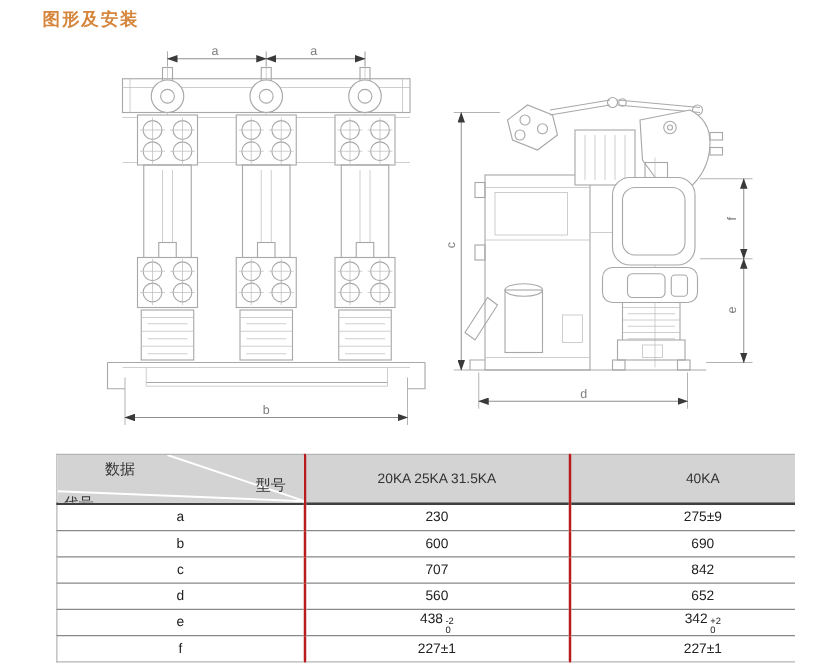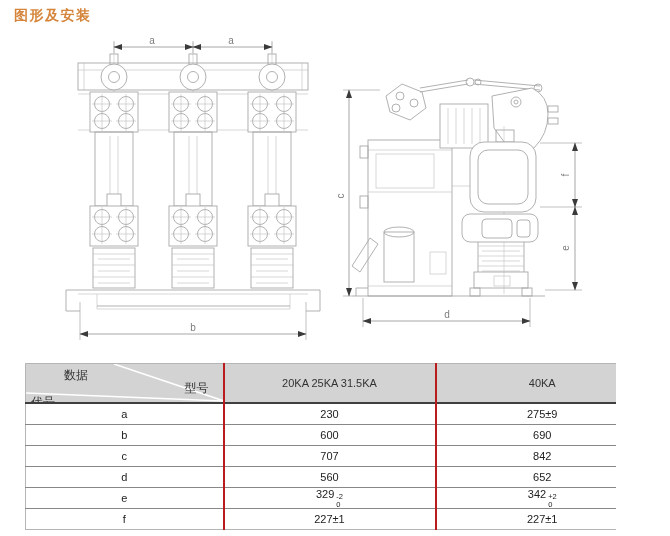--- a/index.html
+++ b/index.html
@@ -1,17 +1,17 @@
 <!DOCTYPE html>
 <html><head>
 <meta charset="utf-8">
 <style>
   html,body{margin:0;padding:0;background:#fff;}
   body{width:670px;height:536px;font-family:"Liberation Sans",sans-serif;}
-  .page{position:relative;width:616px;height:536px;background:#ffffff;overflow:hidden;}
+  .page{position:relative;width:616px;height:536px;background:#ffffff;overflow:hidden;margin-left:20px;}
   .page-title{position:absolute;left:14px;top:7px;font-size:14px;font-weight:bold;color:#d6863c;letter-spacing:1.5px;}
   svg.drawing{position:absolute;left:0;top:0;}
 
   
   .ln{stroke:#a8a8a8;stroke-width:0.9;fill:none;}
   .lnf{stroke:#a8a8a8;stroke-width:0.9;fill:#ffffff;}
   .thin{stroke:#bdbdbd;stroke-width:0.6;fill:none;}
   .cl{stroke:#c2c2c2;stroke-width:0.6;fill:none;}
   .dim{stroke:#8f8f8f;stroke-width:0.8;fill:none;}
   .ext{stroke:#a8a8a8;stroke-width:0.7;fill:none;}
@@ -236,21 +236,21 @@
         <td>842</td>
       </tr>
       <tr>
         <td>d</td>
         <td>560</td>
         <td>652</td>
       </tr>
       <tr>
         <td>e</td>
         <td>
-          <span>329</span><span class="tol">
+          <span>438</span><span class="tol">
               <span>-2</span>
               <span>0</span>
             </span>
         </td>
         <td>
           <span>342</span><span class="tol">
               <span>+2</span>
               <span>0</span>
             </span>
         </td>

